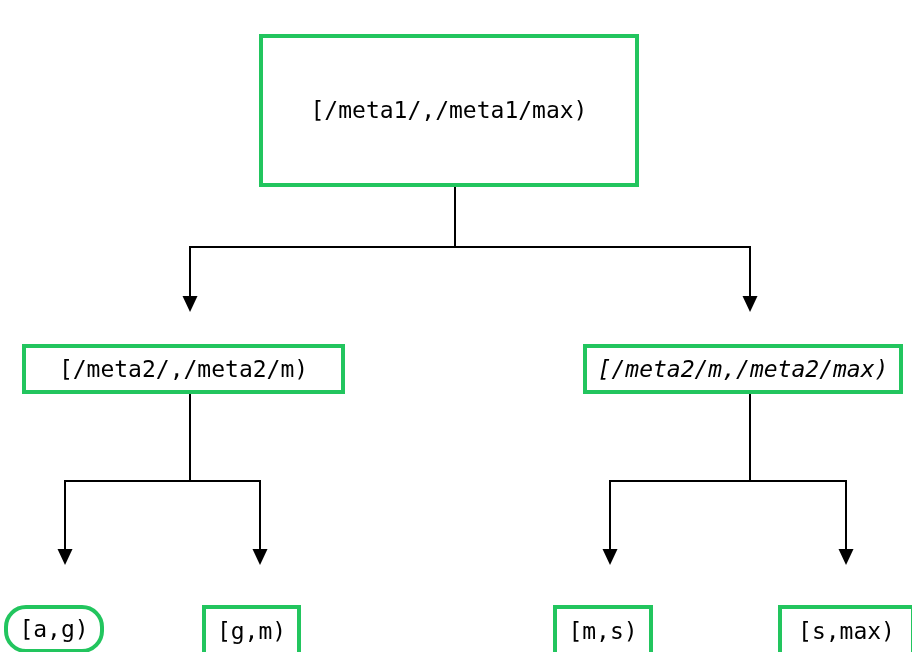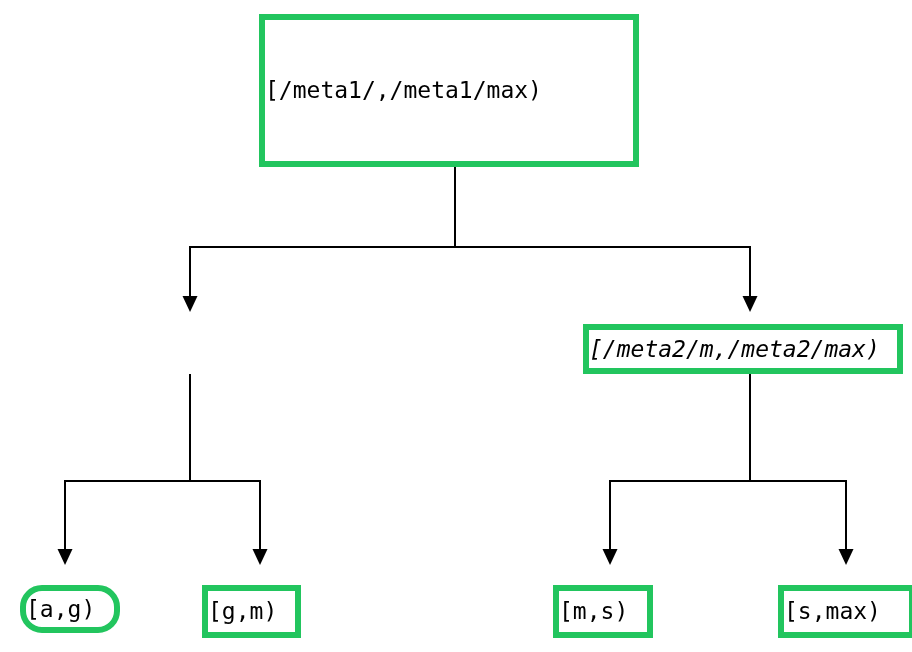--- a/index.html
+++ b/index.html
@@ -20,33 +20,34 @@
     position: absolute;
     left: 0;
     top: 0;
     width: 912px;
     height: 652px;
     display: block;
   }
   .node {
     position: absolute;
     box-sizing: border-box;
-    border: 6px solid #22c55e;
+    border: 4px solid #22c55e;
     background: #ffffff;
     display: flex;
     align-items: center;
-    justify-content: flex-start;
+    justify-content: center;
     font-size: 23px;
     line-height: 1;
     white-space: nowrap;
+    margin-top: 20px;
   }
   .node-root   { left: 259px; top: 14px;  width: 380px; height: 153px; }
   .node-l2a    { left: 22px;  top: 324px; width: 323px; height: 50px;  }
   .node-l2b    { left: 583px; top: 324px; width: 320px; height: 50px; font-style: italic;  }
-  .node-leaf1  { left: 20px;   top: 585px; width: 100px; height: 48px; border-radius: 22px;  }
+  .node-leaf1  { left: 4px;   top: 585px; width: 100px; height: 48px; border-radius: 22px;  }
   .node-leaf2  { left: 202px; top: 585px; width: 99px;  height: 53px;  }
   .node-leaf3  { left: 553px; top: 585px; width: 100px; height: 53px;  }
   .node-leaf4  { left: 778px; top: 585px; width: 137px; height: 53px;  }
 </style>
 </head>
 <body>
 
 <div class="stage">
 
   <svg class="connectors" viewBox="0 0 912 652" xmlns="http://www.w3.org/2000/svg">
@@ -67,20 +68,23 @@
       <path d="M750 374 L750 481 M609 481 L847 481 M610 481 L610 549 M846 481 L846 549" fill="none" stroke="#000000" stroke-width="2"></path>
       <polygon points="602.5,549 617.5,549 610,565" fill="#000000"></polygon>
       <polygon points="838.5,549 853.5,549 846,565" fill="#000000"></polygon>
     </g>
   </svg>
 
   <div class="node node-root">
     <span>[/meta1/,/meta1/max)</span>
   </div>
 
+  <div class="node node-l2a">
+    <span>[/meta2/,/meta2/m)</span>
+  </div>
 
   <div class="node node-l2b">
     <span>[/meta2/m,/meta2/max)</span>
   </div>
 
   <div class="node node-leaf1">
     <span>[a,g)</span>
   </div>
 
   <div class="node node-leaf2">

